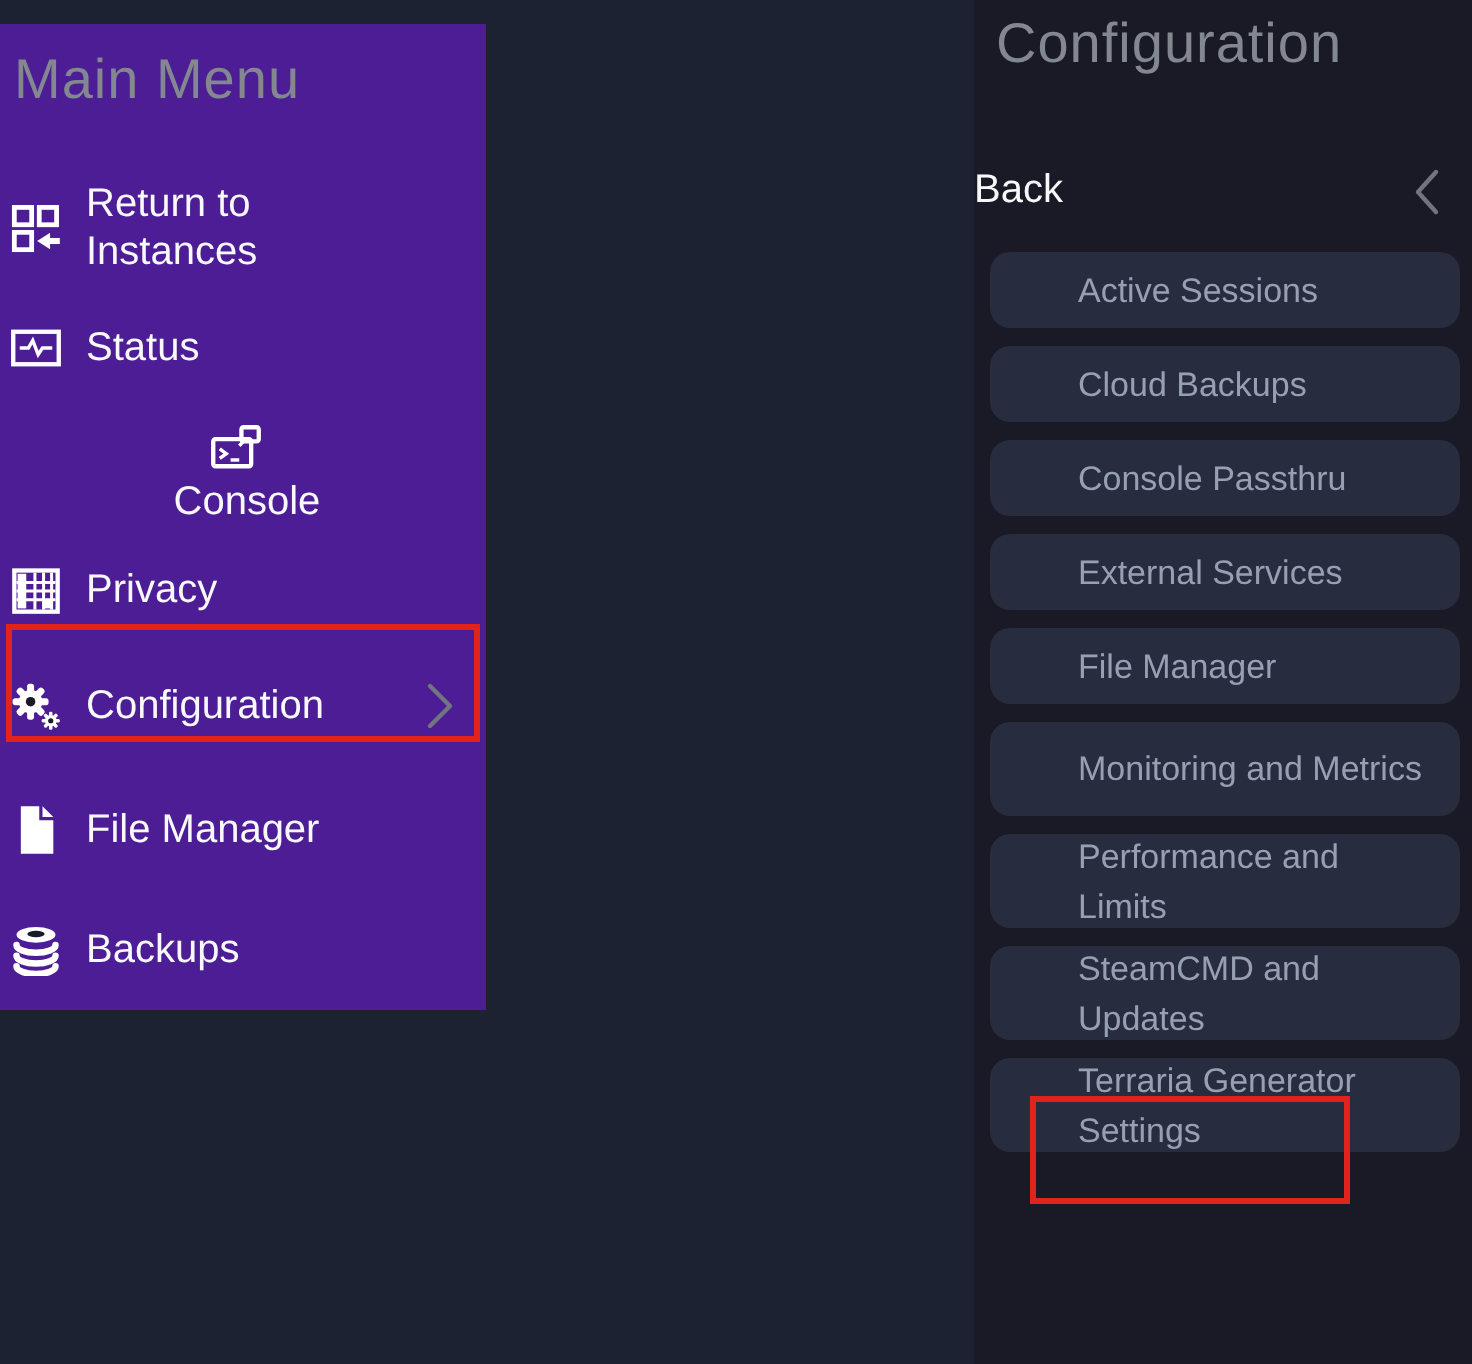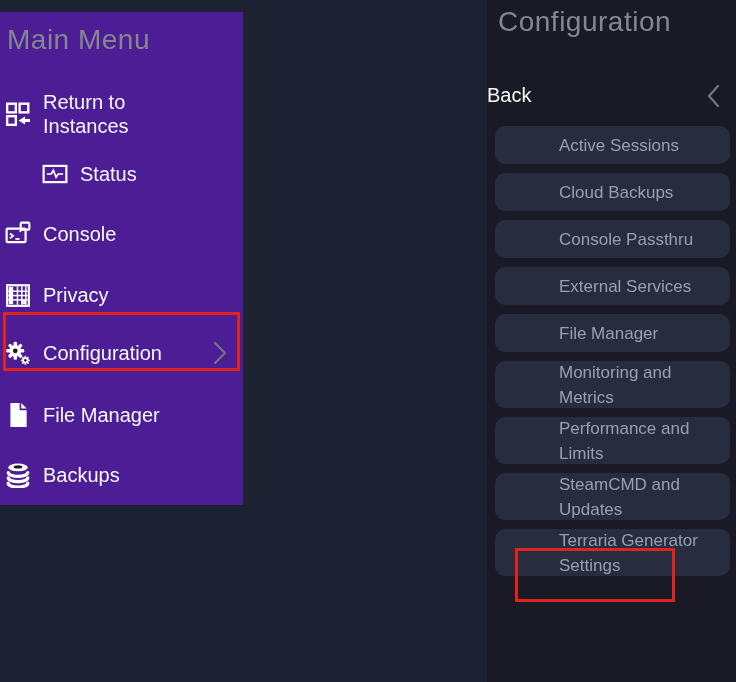--- a/index.html
+++ b/index.html
@@ -51,21 +51,21 @@
     position:absolute; top:76px; left:0; width:100%; height:38px;
     display:flex; align-items:center; cursor:pointer;
   }
   .back-label { font-size:20px; color:#f7f8f9; }
   .back-chev { position:absolute; right:13px; top:6px; }
   .options { position:absolute; top:126px; left:8px; width:235px; }
   .opt {
     background:#282c3f; border-radius:10px;
     color:#97a0b3; font-size:17px; line-height:25px;
     display:flex; align-items:center;
-    padding-left:64px; padding-right:14px;
+    padding-left:44px; padding-right:14px;
     margin-bottom:9px; cursor:pointer;
   }
   .opt.h1 { height:38px; }
   .opt.h2 { height:47px; }
   
   .hl-box {
     position:absolute; border:3px solid #e0241c;
     z-index:10; pointer-events:none;
   }
   .hl-config { left:3px; top:312px; width:237px; height:59px; }
@@ -84,31 +84,31 @@
         <rect x="2" y="2.5" width="8" height="8" fill="none" stroke="#fff" stroke-width="2.2"></rect>
         <rect x="13.5" y="2.5" width="8" height="8" fill="none" stroke="#fff" stroke-width="2.2"></rect>
         <rect x="2" y="14" width="8" height="8" fill="none" stroke="#fff" stroke-width="2.2"></rect>
         <polygon points="12.5,18 18.5,14.2 18.5,21.8" fill="#fff"></polygon>
         <rect x="17.5" y="16.6" width="5.5" height="2.8" fill="#fff"></rect>
       </svg>
     </span>
     <span class="label label-wrap">Return to Instances</span>
   </div>
 
-  <div class="nav-item" style="top:139px; height:46px;margin-left:37px;">
+  <div class="nav-item" style="top:139px; height:46px;">
     <span class="icon">
       <svg width="26" height="26" viewBox="0 0 24 24">
         <rect x="1.5" y="4.5" width="21" height="15" fill="none" stroke="#fff" stroke-width="2"></rect>
         <polyline points="4.5,12 8.5,12 10.5,8.5 13,15 15,12 19.5,12" fill="none" stroke="#fff" stroke-width="1.6"></polyline>
       </svg>
     </span>
     <span class="label">Status</span>
   </div>
 
-  <div class="nav-item" style="top:199px; height:46px;">
+  <div class="nav-item" style="top:199px; height:46px;flex-direction:column;">
     <span class="icon">
       <svg width="26" height="26" viewBox="0 0 24 24">
         <rect x="1.5" y="7" width="17.5" height="12.5" rx="1" fill="none" stroke="#fff" stroke-width="2"></rect>
         <rect x="14.5" y="1.5" width="8" height="6.5" rx="1" fill="none" stroke="#fff" stroke-width="2"></rect>
         <path d="M15.5 8 L13.5 10" stroke="#fff" stroke-width="1.6" fill="none"></path>
         <path d="M4.5 11.5 l3 2.2 -3 2.2" fill="none" stroke="#fff" stroke-width="1.6"></path>
         <line x1="9.5" y1="16.6" x2="13.5" y2="16.6" stroke="#fff" stroke-width="1.6"></line>
       </svg>
     </span>
     <span class="label">Console</span>

